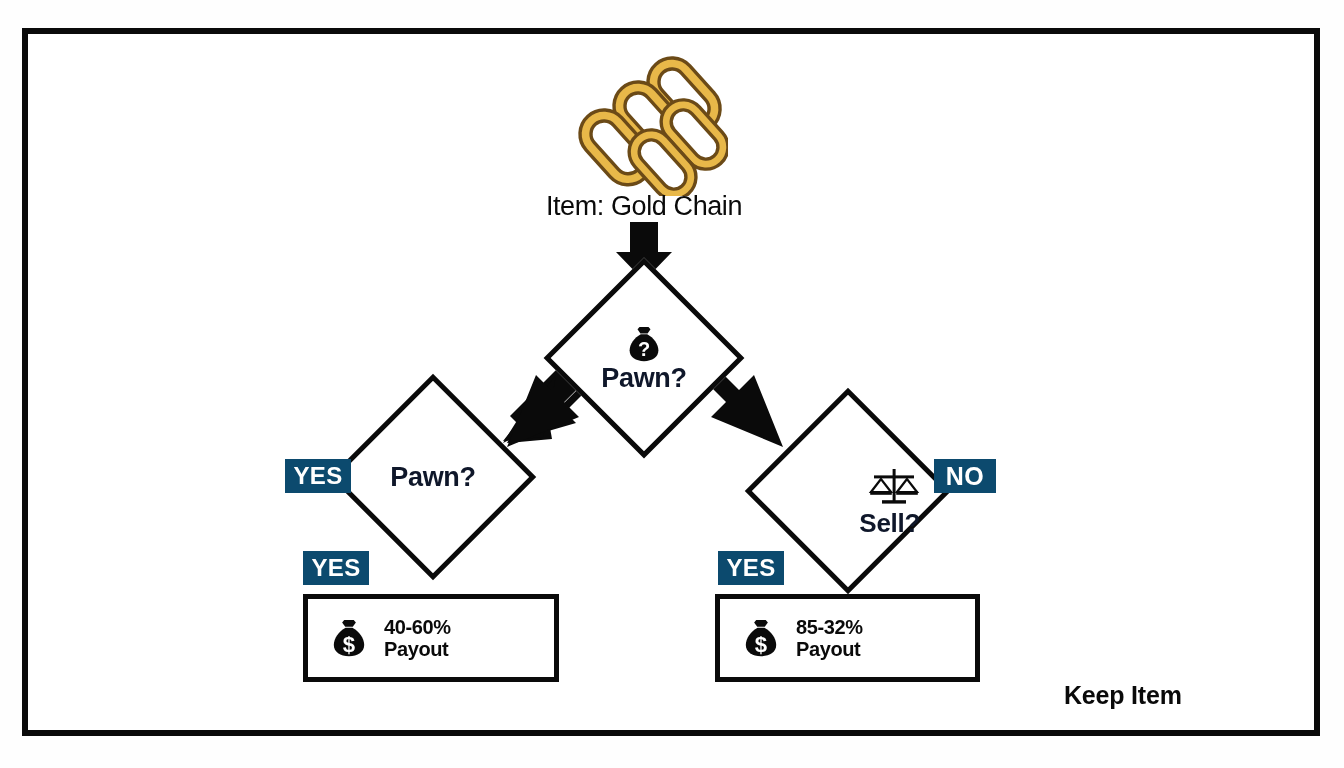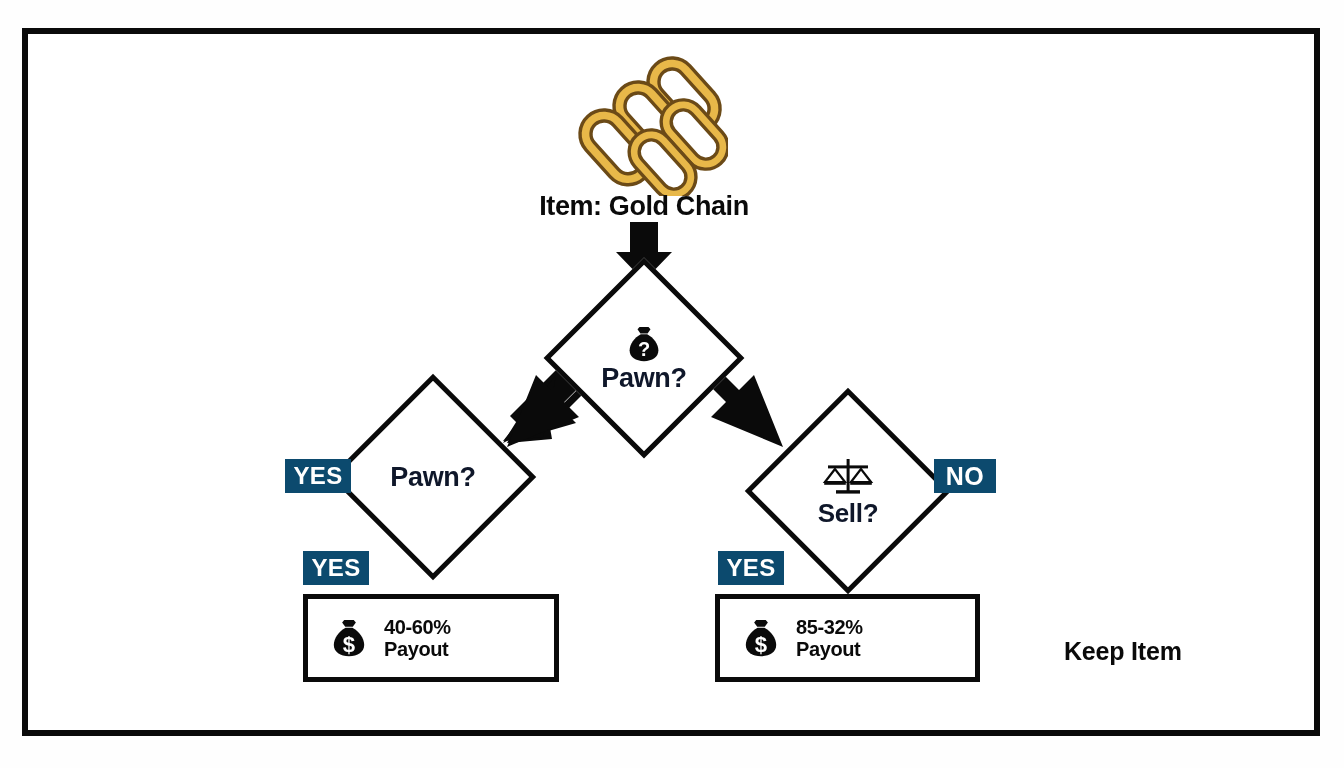--- a/index.html
+++ b/index.html
@@ -98,24 +98,25 @@
     letter-spacing: -0.4px;
   }
   
   .plain-text {
     position: absolute;
     font-weight: bold;
     font-size: 25px;
     color: #0a0a0a;
     letter-spacing: -0.2px;
     white-space: nowrap;
+    margin-top: 44px;
   }
   .item-caption {
     position: absolute;
-    font-weight: bold;
+    font-weight: normal;
     font-size: 27px;
     color: #0a0a0a;
     letter-spacing: -0.4px;
     white-space: nowrap;
     text-align: center;
   }
   .icon-wrap {
     display: block;
     line-height: 0;
   }
@@ -198,21 +199,21 @@
     </span>
     <span class="diamond-label" style="font-size:27px;">Pawn?</span>
   </div>
 
   <div class="diamond" style="left:360px; top:404px; width:146px; height:146px;"></div>
   <div class="diamond-content" style="left:361px; top:405px; width:144px; height:144px;">
     <span class="diamond-label" style="font-size:27px;">Pawn?</span>
   </div>
 
   <div class="diamond" style="left:775px; top:418px; width:146px; height:146px;"></div>
-  <div class="diamond-content" style="left:776px; top:419px; width:144px; height:144px;">
+  <div class="diamond-content" style="left:776px; top:429px; width:144px; height:144px;align-items:flex-end;">
     <span class="icon-wrap" style="margin-bottom:3px;">
       <svg width="52" height="40" viewBox="0 0 52 40">
         <g fill="#0a0a0a" stroke="#0a0a0a">
           <rect x="24.6" y="2" width="3" height="32" stroke="none"></rect>
           <rect x="6" y="8.4" width="40" height="3" stroke="none"></rect>
           <rect x="14" y="33.2" width="24" height="3.4" stroke="none"></rect>
           <polygon points="13,12 3,25 23,25" stroke="none" fill="#ffffff" stroke-width="2.2" style="stroke:#0a0a0a"></polygon>
           <polygon points="39,12 29,25 49,25" stroke="none" fill="#ffffff" stroke-width="2.2" style="stroke:#0a0a0a"></polygon>
           <rect x="2.2" y="24.2" width="21.6" height="3.6" stroke="none"></rect>
           <rect x="28.2" y="24.2" width="21.6" height="3.6" stroke="none"></rect>

